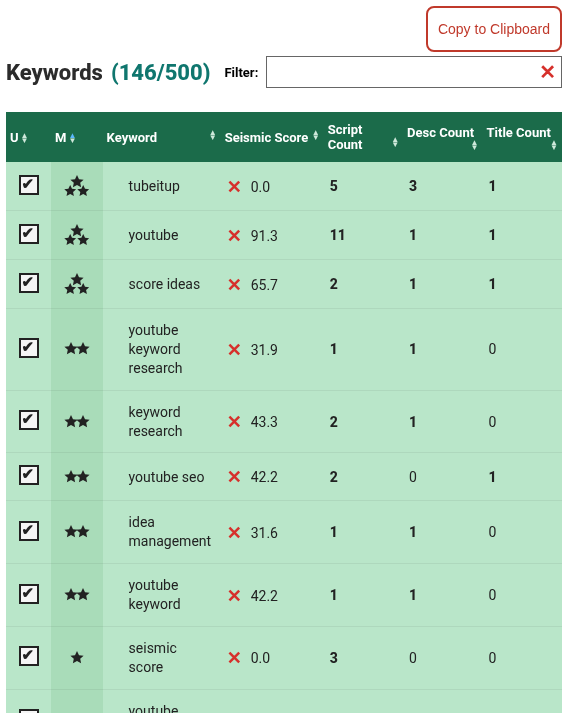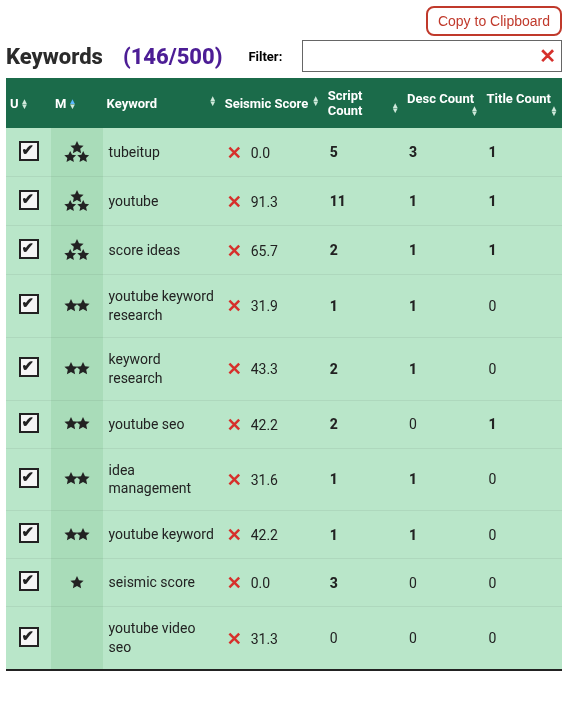--- a/index.html
+++ b/index.html
@@ -13,40 +13,40 @@
   display: flex;
   align-items: center;
   justify-content: flex-end;
   margin-bottom: 4px;
 }
 .copy-btn {
   border: 2px solid #c0392b;
   color: #c0392b;
   background: #fff;
   border-radius: 8px;
-  padding: 5px 10px;
+  padding: 13px 10px;
   font-size: 14px;
   font-weight: 500;
   cursor: pointer;
 }
 .title-row {
   display: flex;
   align-items: center;
-  gap: 20px;
-  margin-bottom: 6px;
+  gap: 8px;
+  margin-bottom: 24px;
 }
 .title-row h1 {
   font-size: 22px;
   font-weight: 800;
   color: #2b2b2b;
 }
 .title-row .count {
   font-size: 22px;
   font-weight: 800;
-  color: #4c1d95;
+  color: #0f766e;
 }
 .filter-label {
   font-size: 13px;
   font-weight: 700;
   color: #000000;
   margin-left: 6px;
 }
 .filter-wrap {
   position: relative;
   flex: 1;
@@ -135,21 +135,21 @@
   display: inline-block;
   width: 18px;
   color: #d6302b;
   font-size: 18px;
   font-weight: 900;
   margin-right: 6px;
   cursor: pointer;
   vertical-align: middle;
 }
 .score-val { vertical-align: middle; }
-.kw-text { line-height: 1.35; word-wrap: break-word; }
+.kw-text { line-height: 1.35; word-wrap: break-word; margin-left: 20px; }
 .bold { font-weight: 800; }
 </style>
 </head>
 <body>
 
 <div class="topbar">
   <button class="copy-btn">Copy to Clipboard</button>
 </div>
 
 <div class="title-row">

